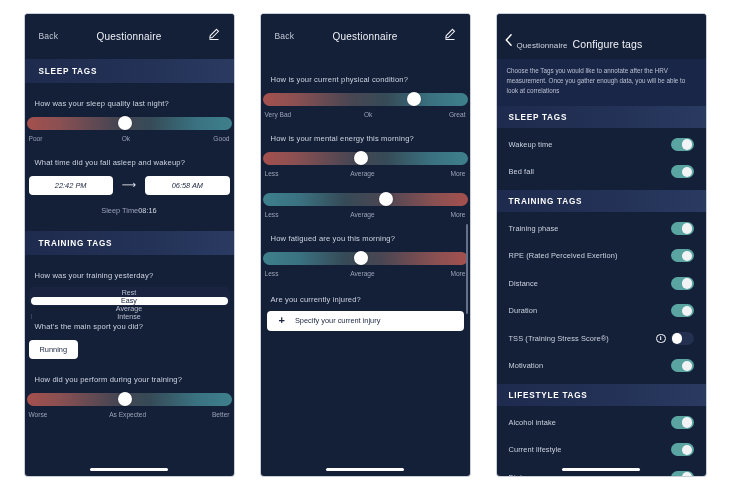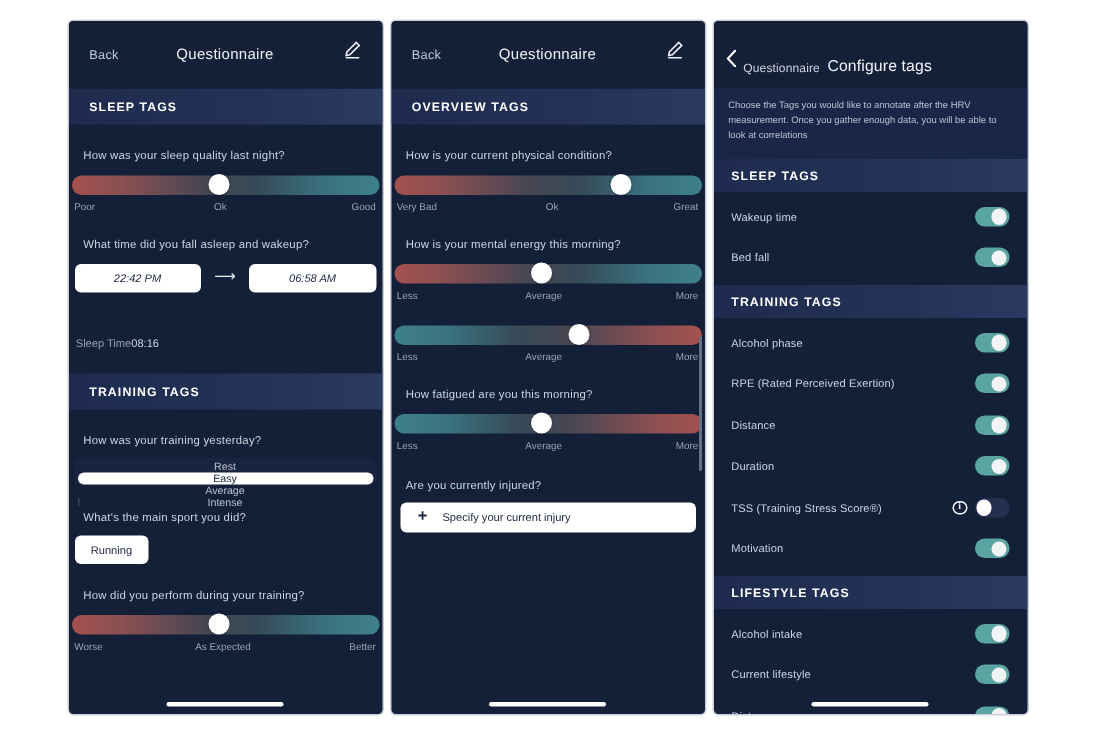--- a/index.html
+++ b/index.html
@@ -8,21 +8,21 @@
     background: #ffffff;
     font-family: "Liberation Sans", sans-serif;
     overflow: hidden;
   }
   .stage {
     position: relative;
     width: 730px; height: 489px;
     display: flex;
     justify-content: center;
     align-items: center;
-    gap: 6px;
+    gap: 27px;
   }
 
   
   .phone {
     position: relative;
     width: 209px; height: 462px;
     background: #141f38;
     border-radius: 3px;
     overflow: hidden;
     box-shadow: 0 0 0 1px #c9ced8;
@@ -109,22 +109,22 @@
     display: flex; align-items: center; justify-content: center; gap: 9px;
     padding: 0 2px;
   }
   .time-box {
     flex: 1; background: #ffffff; border-radius: 4px;
     height: 19px; display: flex; align-items: center; justify-content: center;
     font-size: 7.4px; color: #1b2540; font-style: italic;
   }
   .arrow { color: #e8ebf2; font-size: 10px; line-height: 1; }
   .sleep-row {
-    display: flex; justify-content: flex-start;
-    margin-top: 29px; padding: 0 3px;
+    display: flex; justify-content: center;
+    margin-top: 11px; padding: 0 3px;
     font-size: 7.4px; color: #99a2b5;
   }
   .sleep-row .val { color: #cfd5e2; }
 
   
   .segmented {
     display: flex; background: #1a2440; border-radius: 5px;
     height: 19px; padding: 2px; align-items: stretch;
     margin: 0 2px;
     flex-direction: column;
@@ -294,21 +294,20 @@
         <span class="nav-back">Back</span>
         <span class="nav-title">Questionnaire</span>
         <span class="nav-edit">
           <svg width="12" height="13" viewBox="0 0 16 17">
             <path d="M11.4 1.6l2.6 2.6-8.4 8.4-3.2.6.6-3.2z" fill="none" stroke="#eef1f6" stroke-width="1.4"></path>
             <line x1="2" y1="15.2" x2="14" y2="15.2" stroke="#eef1f6" stroke-width="1.4"></line>
           </svg>
         </span>
       </div>
 
-      <div class="sec-head">OVERVIEW TAGS</div>
 
       <div class="qbody">
 
         <div class="q">
           <div class="q-label">How is your current physical condition?</div>
           <div class="slider-wrap">
             <div class="track fwd">
               <div class="knob" style="left:74%"></div>
             </div>
             <div class="scale">
@@ -407,21 +406,21 @@
                 <span class="tknob"></span>
               </span>
           </span>
         </div>
       </div>
 
       <div class="sec-head thin">TRAINING TAGS</div>
 
       <div style="padding:3px 0 4px 0;">
         <div class="trow">
-          <span class="trow-label">Alcohol phase</span>
+          <span class="trow-label">Training phase</span>
           <span class="trow-right">
             <span class="toggle">
                 <span class="tknob"></span>
               </span>
           </span>
         </div>
         <div class="trow">
           <span class="trow-label">RPE (Rated Perceived Exertion)</span>
           <span class="trow-right">
             <span class="toggle">

